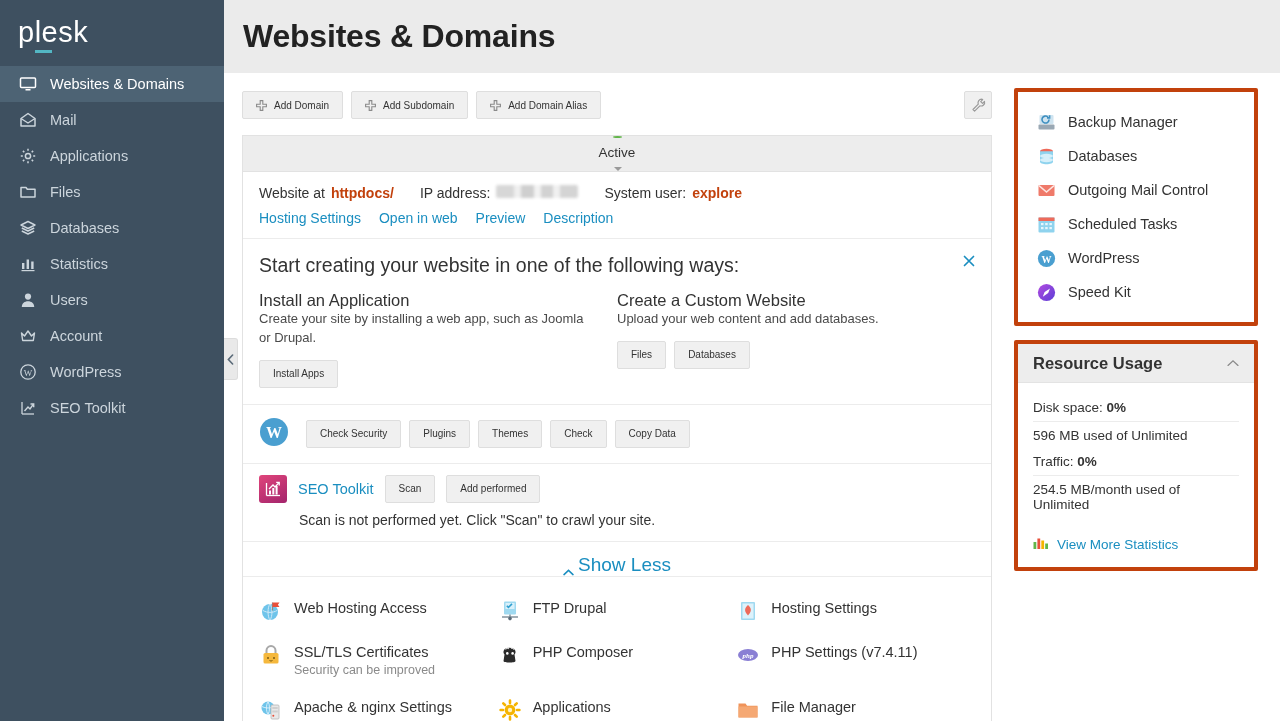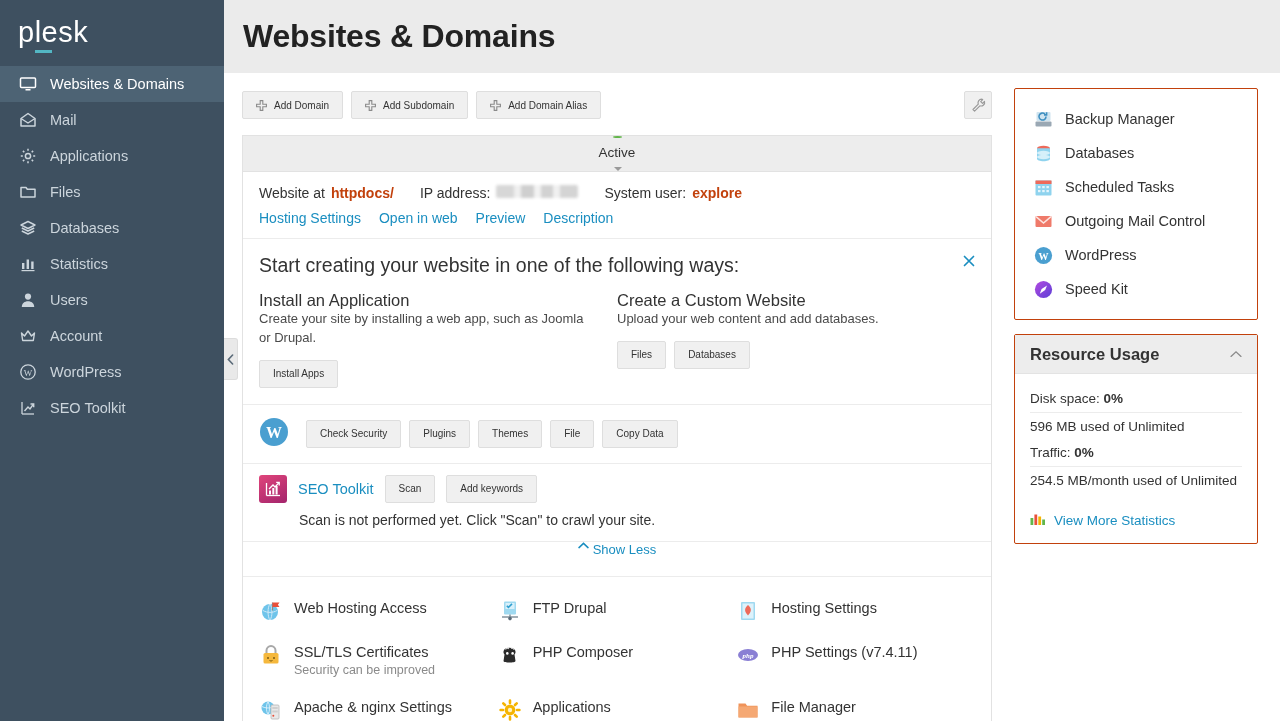--- a/index.html
+++ b/index.html
@@ -108,31 +108,31 @@
   #wp-strip { display: flex; align-items: center; gap: 17px; padding: 12px 16px; border-bottom: 1px solid #ececec; }
   #wp-strip .wpbtns { display: flex; gap: 8px; }
 
   
   #seo-strip { padding: 11px 16px 13px 16px; border-bottom: 1px solid #ececec; }
   .seo-top { display: flex; align-items: center; gap: 11px; }
   .seo-note { font-size: 14px; color: #333; margin-top: 9px; padding-left: 40px; }
   .seo-icon { width: 28px; height: 28px; border-radius: 3px; background: linear-gradient(150deg,#e0457b 0%, #a3246c 100%); display:flex; align-items:center; justify-content:center; flex:0 0 28px;}
 
   
-  #show-less { height: 35px; display: flex; align-items: flex-start; justify-content: center; gap: 4px; font-size: 13px; border-bottom: 1px solid #ececec; cursor: pointer; }
+  #show-less { height: 35px; display: flex; align-items: flex-end; justify-content: center; gap: 4px; font-size: 19px; border-bottom: 1px solid #ececec; cursor: pointer; }
 
   
   #tools-grid { display: grid; grid-template-columns: 1fr 1fr 1fr; padding: 12px 16px 0 16px; row-gap: 0; }
   .tool { display: flex; align-items: flex-start; gap: 11px; padding: 10px 0 10px 0; min-height: 24px; cursor: pointer; }
   .tool .ti { width: 24px; height: 24px; flex: 0 0 24px; display:flex; align-items:center; justify-content:center; }
   .tool .tt { font-size: 14.5px; color: #333; line-height: 1.25; }
   .tool .ts { font-size: 12.5px; color: #8a8a8a; margin-top: 2px; }
 
   
-  .panel { background: #fff; border: 1px solid #c2410c; border-radius: 2px; margin-bottom: 14px; }
+  .panel { background: #fff; border: 4px solid #c2410c; border-radius: 2px; margin-bottom: 14px; }
   #quick-panel { padding: 13px 0 13px 0; }
   .q-item { display: flex; align-items: center; gap: 12px; padding: 7px 18px; font-size: 14.5px; color: #333; cursor: pointer; }
   .q-ico { width: 20px; height: 20px; flex: 0 0 20px; display:flex; align-items:center; justify-content:center; }
 
   .panel-head { background: #ededed; border-bottom: 1px solid #e3e3e3; height: 39px; display: flex; align-items: center; justify-content: space-between; padding: 0 15px; }
   .panel-head .pt { font-size: 16.5px; font-weight: 700; color: #333; }
   .panel-body { padding: 12px 15px 14px 15px; }
   .ru-row { font-size: 13.5px; color: #333; padding: 5px 0 6px 0; border-bottom: 1px solid #ececec; }
   .ru-sub { font-size: 13.5px; color: #333; padding: 6px 0 6px 0; }
   #stats-link { display: flex; align-items: center; gap: 8px; margin-top: 17px; font-size: 13.5px; }
@@ -359,21 +359,21 @@
             <span>
               <svg width="30" height="30" viewBox="0 0 30 30">
                   <circle cx="15" cy="15" r="14" fill="#4a9fd0"></circle>
                   <text x="15" y="21" font-size="16" font-family="Liberation Serif, serif" font-weight="700" fill="#fff" text-anchor="middle">W</text>
                 </svg>
             </span>
             <div class="wpbtns">
               <button class="btn">Check Security</button>
               <button class="btn">Plugins</button>
               <button class="btn">Themes</button>
-              <button class="btn">File</button>
+              <button class="btn">Check</button>
               <button class="btn">Copy Data</button>
             </div>
           </div>
 
           <div id="seo-strip">
             <div class="seo-top">
               <span class="seo-icon">
                 <svg width="18" height="18" viewBox="0 0 18 18">
                     <path d="M2.5 15.5V3" stroke="#fff" stroke-width="1.3"></path>
                     <path d="M2.5 15.5H16" stroke="#fff" stroke-width="1.3"></path>
@@ -381,21 +381,21 @@
                       <rect x="5" y="10.5" width="2" height="4"></rect>
                       <rect x="8.3" y="8" width="2" height="6.5"></rect>
                       <rect x="11.6" y="6" width="2" height="8.5"></rect>
                     </g>
                     <path d="M5 9 9 5 11 7 15 2.6" fill="none" stroke="#fff" stroke-width="1.3"></path>
                     <path d="M12.2 2.4h3v3" fill="none" stroke="#fff" stroke-width="1.3"></path>
                   </svg>
               </span>
               <a class="lnk" style="font-size:14.5px">SEO Toolkit</a>
               <button class="btn">Scan</button>
-              <button class="btn">Add keywords</button>
+              <button class="btn">Add performed</button>
             </div>
             <div class="seo-note">Scan is not performed yet. Click "Scan" to crawl your site.</div>
           </div>
 
           <div id="show-less">
             <svg width="11" height="7" viewBox="0 0 11 7">
                 <path d="M1 5.6 5.5 1.4 10 5.6" fill="none" stroke="#1a8ec0" stroke-width="1.5" stroke-linecap="round"></path>
               </svg>
             <span class="lnk">Show Less</span>
           </div>
@@ -539,20 +539,30 @@
           <div class="q-item">
             <span class="q-ico">
                 <svg width="19" height="19" viewBox="0 0 19 19">
                   <ellipse cx="9.5" cy="4.2" rx="6.5" ry="2.5" fill="#ee6a5a"></ellipse>
                   <path d="M3 4.2v10.6c0 1.4 2.9 2.5 6.5 2.5s6.5-1.1 6.5-2.5V4.2Z" fill="#8fd3ee"></path>
                   <ellipse cx="9.5" cy="9" rx="6.5" ry="2.2" fill="#d6f0fa"></ellipse>
                   <ellipse cx="9.5" cy="13" rx="6.5" ry="2.2" fill="#d6f0fa"></ellipse>
                 </svg>
               </span>
             <span>Databases</span>
+          </div>
+
+          <div class="q-item">
+            <span class="q-ico">
+                <svg width="19" height="19" viewBox="0 0 19 19">
+                  <rect x="1.5" y="4" width="16" height="11" rx="1" fill="#ef7a6a"></rect>
+                  <path d="M2 4.6 9.5 11 17 4.6" fill="none" stroke="#fde4e0" stroke-width="1.5"></path>
+                </svg>
+              </span>
+            <span>Outgoing Mail Control</span>
           </div>
 
           <div class="q-item">
             <span class="q-ico">
                 <svg width="19" height="19" viewBox="0 0 19 19">
                   <rect x="1.5" y="2.5" width="16" height="15" rx="1" fill="#8fd3ee"></rect>
                   <rect x="1.5" y="2.5" width="16" height="3.5" fill="#ee6a5a"></rect>
                   <g fill="#e6f6fd">
                     <rect x="4" y="8" width="2.5" height="2.2"></rect>
                     <rect x="8.2" y="8" width="2.5" height="2.2"></rect>
@@ -562,30 +572,20 @@
                     <rect x="12.4" y="12" width="2.5" height="2.2"></rect>
                   </g>
                 </svg>
               </span>
             <span>Scheduled Tasks</span>
           </div>
 
           <div class="q-item">
             <span class="q-ico">
                 <svg width="19" height="19" viewBox="0 0 19 19">
-                  <rect x="1.5" y="4" width="16" height="11" rx="1" fill="#ef7a6a"></rect>
-                  <path d="M2 4.6 9.5 11 17 4.6" fill="none" stroke="#fde4e0" stroke-width="1.5"></path>
-                </svg>
-              </span>
-            <span>Outgoing Mail Control</span>
-          </div>
-
-          <div class="q-item">
-            <span class="q-ico">
-                <svg width="19" height="19" viewBox="0 0 19 19">
                   <circle cx="9.5" cy="9.5" r="8.6" fill="#4a9fd0"></circle>
                   <text x="9.5" y="13.5" font-size="10" font-family="Liberation Serif, serif" font-weight="700" fill="#fff" text-anchor="middle">W</text>
                 </svg>
               </span>
             <span>WordPress</span>
           </div>
 
           <div class="q-item">
             <span class="q-ico">
                 <svg width="19" height="19" viewBox="0 0 19 19">

